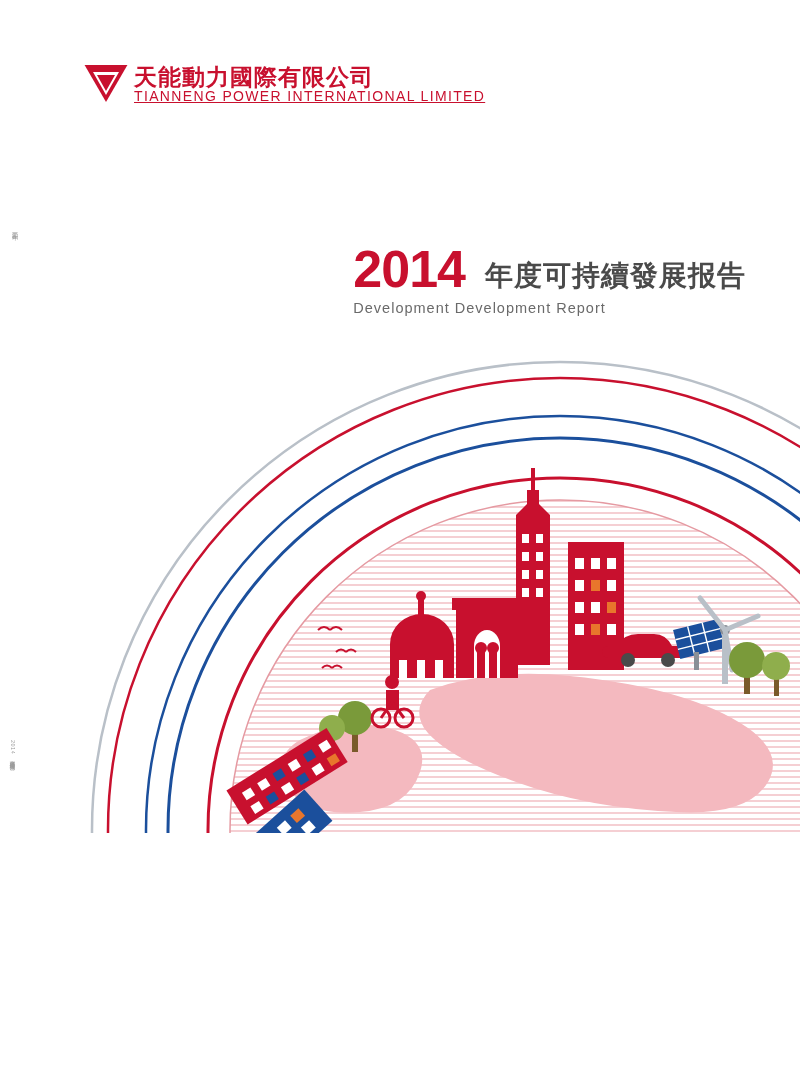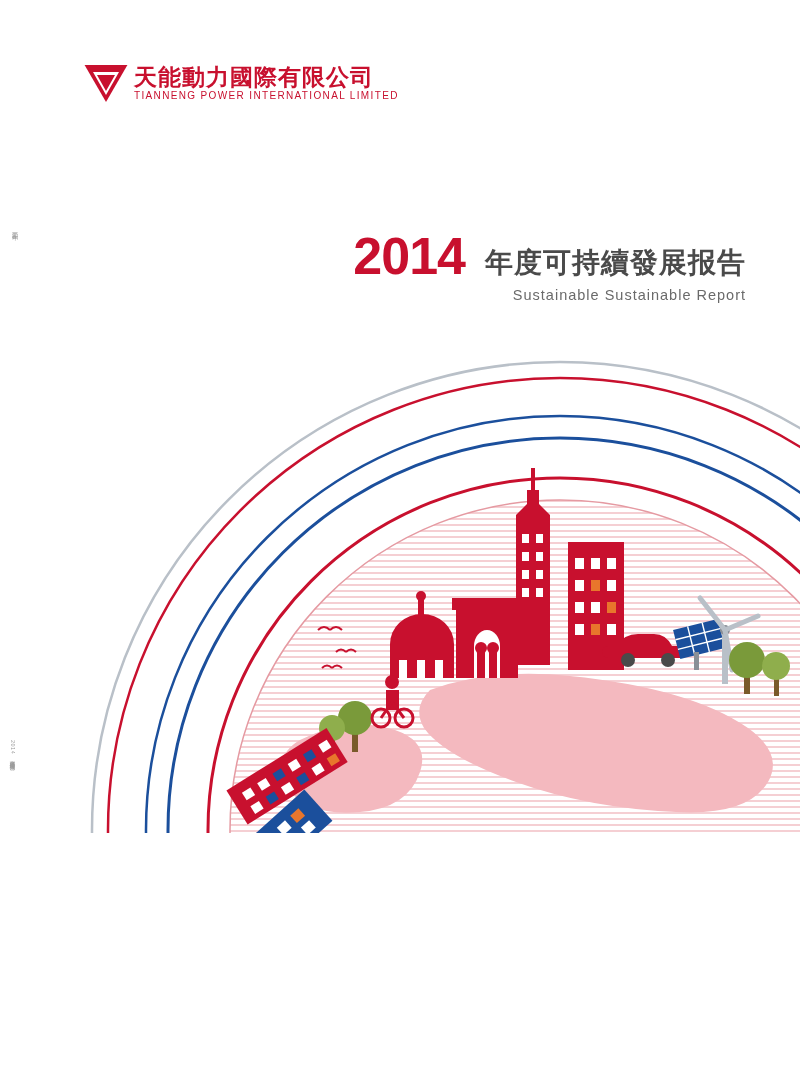--- a/index.html
+++ b/index.html
@@ -42,35 +42,35 @@
   }
   .logo-cn {
     font-size: 23px;
     font-weight: bold;
     color: #c8102e;
     letter-spacing: 1px;
     line-height: 26px;
     white-space: nowrap;
   }
   .logo-en {
-    font-size: 10px;
+    font-size: 14px;
     color: #c8102e;
     letter-spacing: 1.35px;
     line-height: 12px;
     white-space: nowrap;
     transform: scaleX(1.0);
     transform-origin: left center;
+    text-decoration: underline;
   }
 
   
   .title-block {
     position: absolute;
     right: 94px;
-    top: 230px;
-    text-align: right;
+    top: 243px;
   }
   .title-row {
     display: flex;
     align-items: flex-end;
     justify-content: flex-end;
   }
   .title-year {
     font-size: 52px;
     font-weight: bold;
     color: #c8102e;
@@ -141,21 +141,21 @@
   </div>
 
   <div class="side-text side-text-1">二零一四年</div>
   <div class="side-text side-text-2">2014 年度可持續發展报告</div>
 
   <div class="title-block">
     <div class="title-row">
       <span class="title-year">2014</span>
       <span class="title-cn">年度可持續發展报告</span>
     </div>
-    <div class="title-en">Sustainable Sustainable Report</div>
+    <div class="title-en">Development Development Report</div>
   </div>
 
   <div class="art">
     <svg width="800" height="760" viewBox="0 0 800 760">
       <defs>
         <clipPath id="globeClip">
           <circle cx="560" cy="500" r="330"></circle>
         </clipPath>
         <clipPath id="pageClip">
           <rect x="0" y="0" width="800" height="760"></rect>

